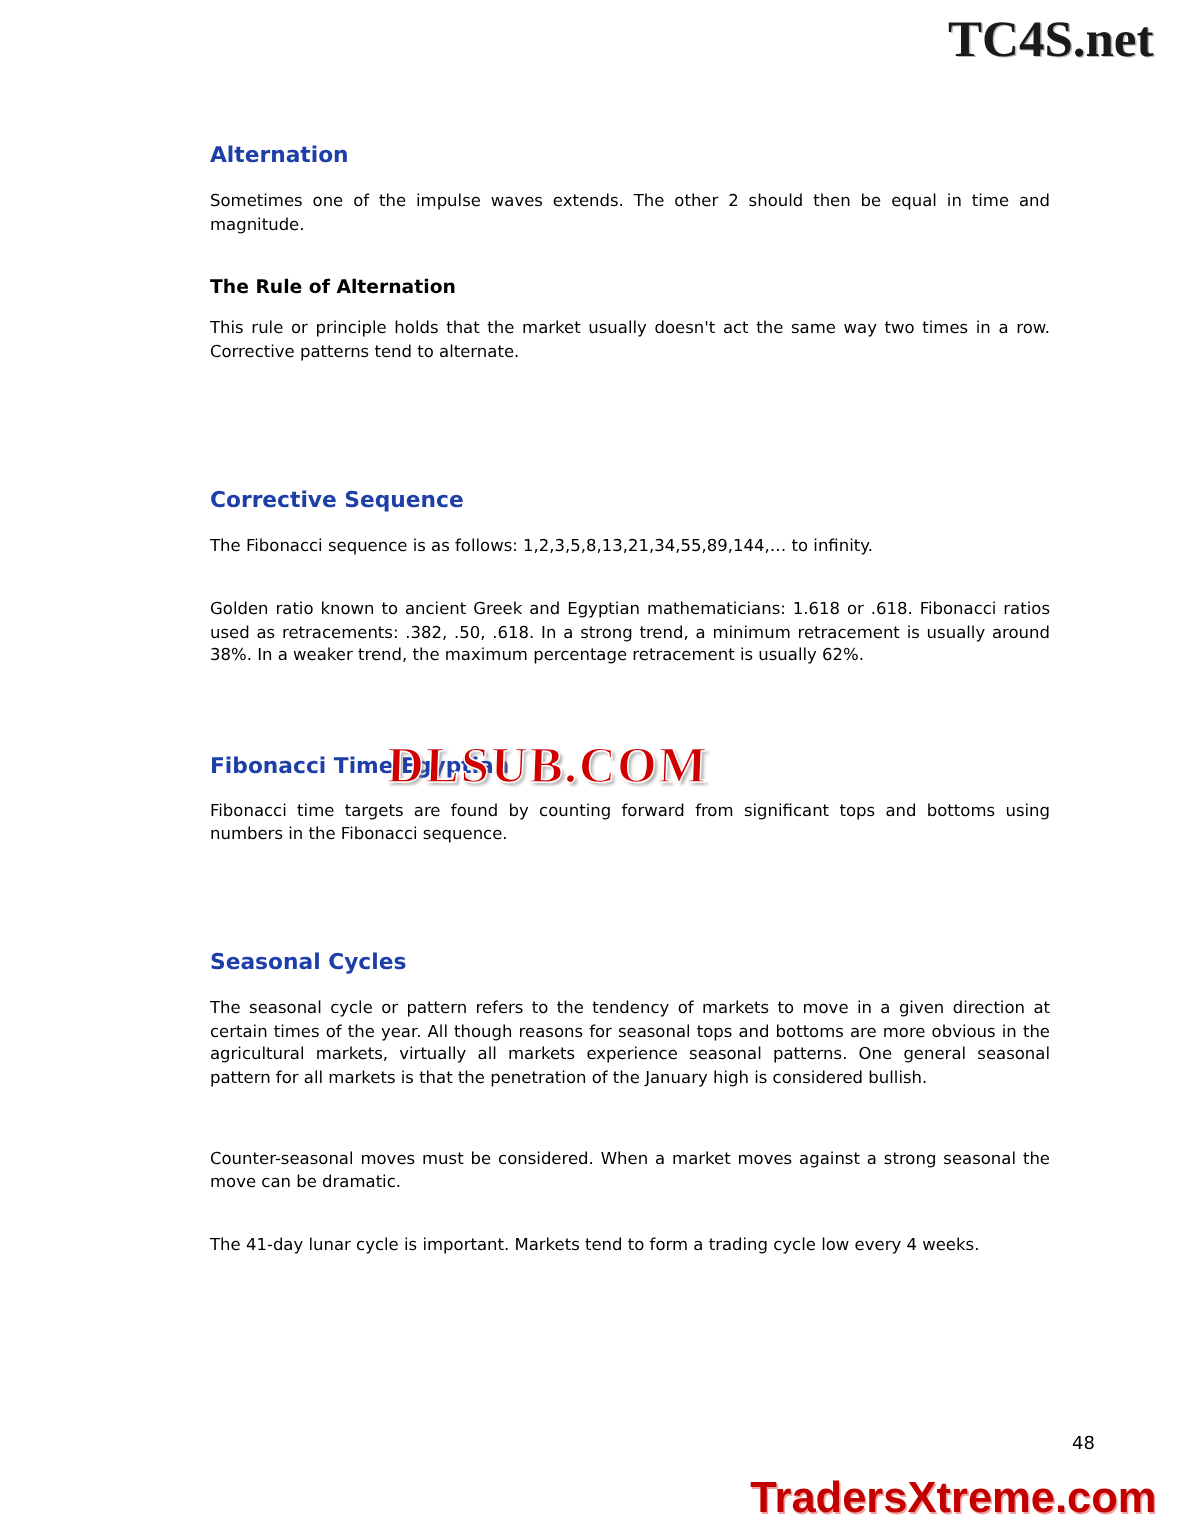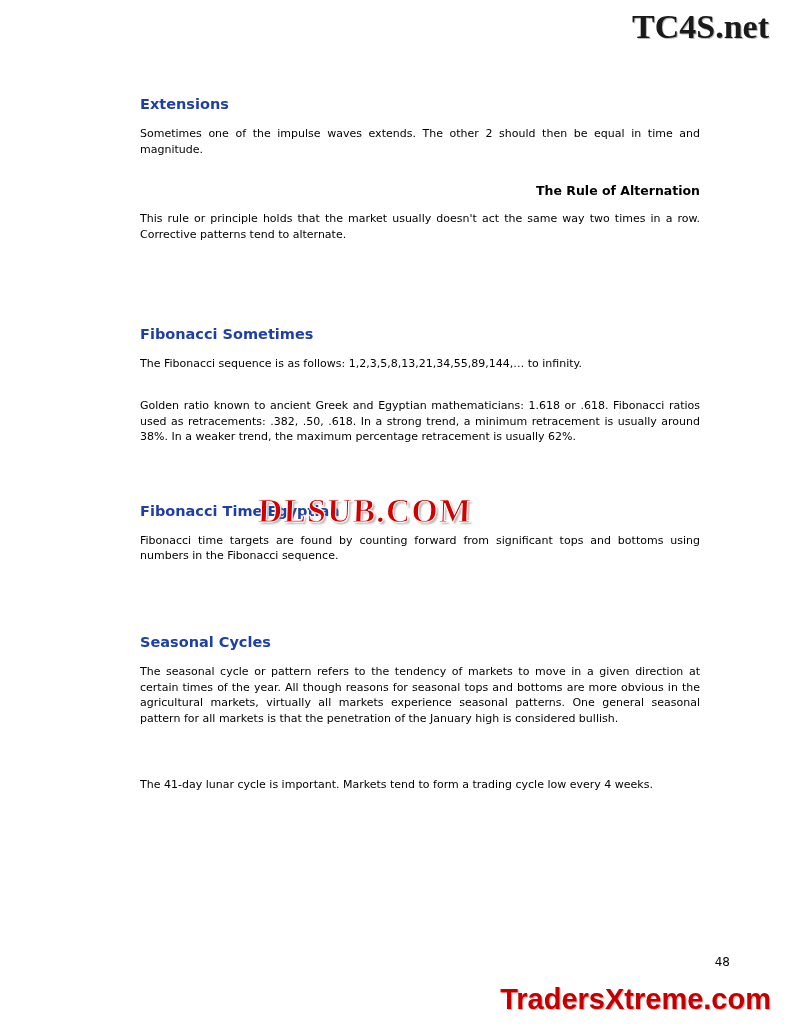--- a/index.html
+++ b/index.html
@@ -71,21 +71,20 @@
     font-weight: bold;
     margin: 0 0 14px 0;
     font-family: "DejaVu Sans", sans-serif;
   }
   h3.heading-black {
     color: #000000;
     font-size: 12.5px;
     font-weight: bold;
     margin: 0 0 13px 0;
     font-family: "DejaVu Sans", sans-serif;
-    text-align: right;
   }
   p.body-text {
     color: #000000;
     font-size: 11px;
     line-height: 1.42;
     margin: 0 0 14px 0;
     text-align: justify;
     font-family: "DejaVu Sans", sans-serif;
   }
   .sp-lg { height: 44px; }
@@ -102,32 +101,32 @@
 </style>
 </head>
 <body>
 
 <div class="page">
 
   <div class="site-watermark">TC4S.net</div>
 
   <div class="content">
 
-    <h2 class="heading-blue">Extensions</h2>
+    <h2 class="heading-blue">Alternation</h2>
     <p class="body-text">Sometimes one of the impulse waves extends.  The other 2 should then be equal in time and magnitude.</p>
 
     <div class="sp-sm"></div>
 
     <h3 class="heading-black">The Rule of Alternation</h3>
     <p class="body-text">This rule or principle holds that the market usually doesn't act the same way two times in a row.  Corrective patterns tend to alternate.</p>
 
     <div class="sp-lg"></div>
     <div class="sp-md"></div>
 
-    <h2 class="heading-blue">Fibonacci Sometimes</h2>
+    <h2 class="heading-blue">Corrective Sequence</h2>
     <p class="body-text">The Fibonacci sequence is as follows: 1,2,3,5,8,13,21,34,55,89,144,… to infinity.</p>
 
     <div class="sp-sm"></div>
 
     <p class="body-text">Golden ratio known to ancient Greek and Egyptian mathematicians: 1.618 or .618.  Fibonacci ratios used as retracements: .382, .50, .618.  In a strong trend, a minimum retracement is usually around 38%. In a weaker trend, the maximum percentage retracement is usually 62%.</p>
 
     <div class="sp-lg"></div>
 
     <h2 class="heading-blue">Fibonacci Time Egyptian</h2>
     <p class="body-text">Fibonacci time targets are found by counting forward from significant tops and bottoms using numbers in the Fibonacci sequence.</p>
@@ -136,20 +135,21 @@
     <div class="sp-sm"></div>
 
     <h2 class="heading-blue">Seasonal Cycles</h2>
     <p class="body-text">The seasonal cycle or pattern refers to the tendency of markets to move in a given direction at certain times of the year.  All though reasons for seasonal tops and bottoms are more obvious in the agricultural markets, virtually all markets experience seasonal patterns.   One general seasonal pattern for all markets is that the penetration of the January high is considered bullish.</p>
 
     <div class="sp-sm"></div>
 
 
     <div class="sp-sm"></div>
 
+    <p class="body-text">Counter-seasonal moves must be considered.  When a market moves against a strong seasonal the move can be dramatic.</p>
 
     <div class="sp-sm"></div>
 
     <p class="body-text">The 41-day lunar cycle is important.  Markets tend to form a trading cycle low every 4 weeks.</p>
 
   </div>
 
   <div class="stamp-watermark">DLSUB.COM</div>
 
   <div class="page-number">48</div>

